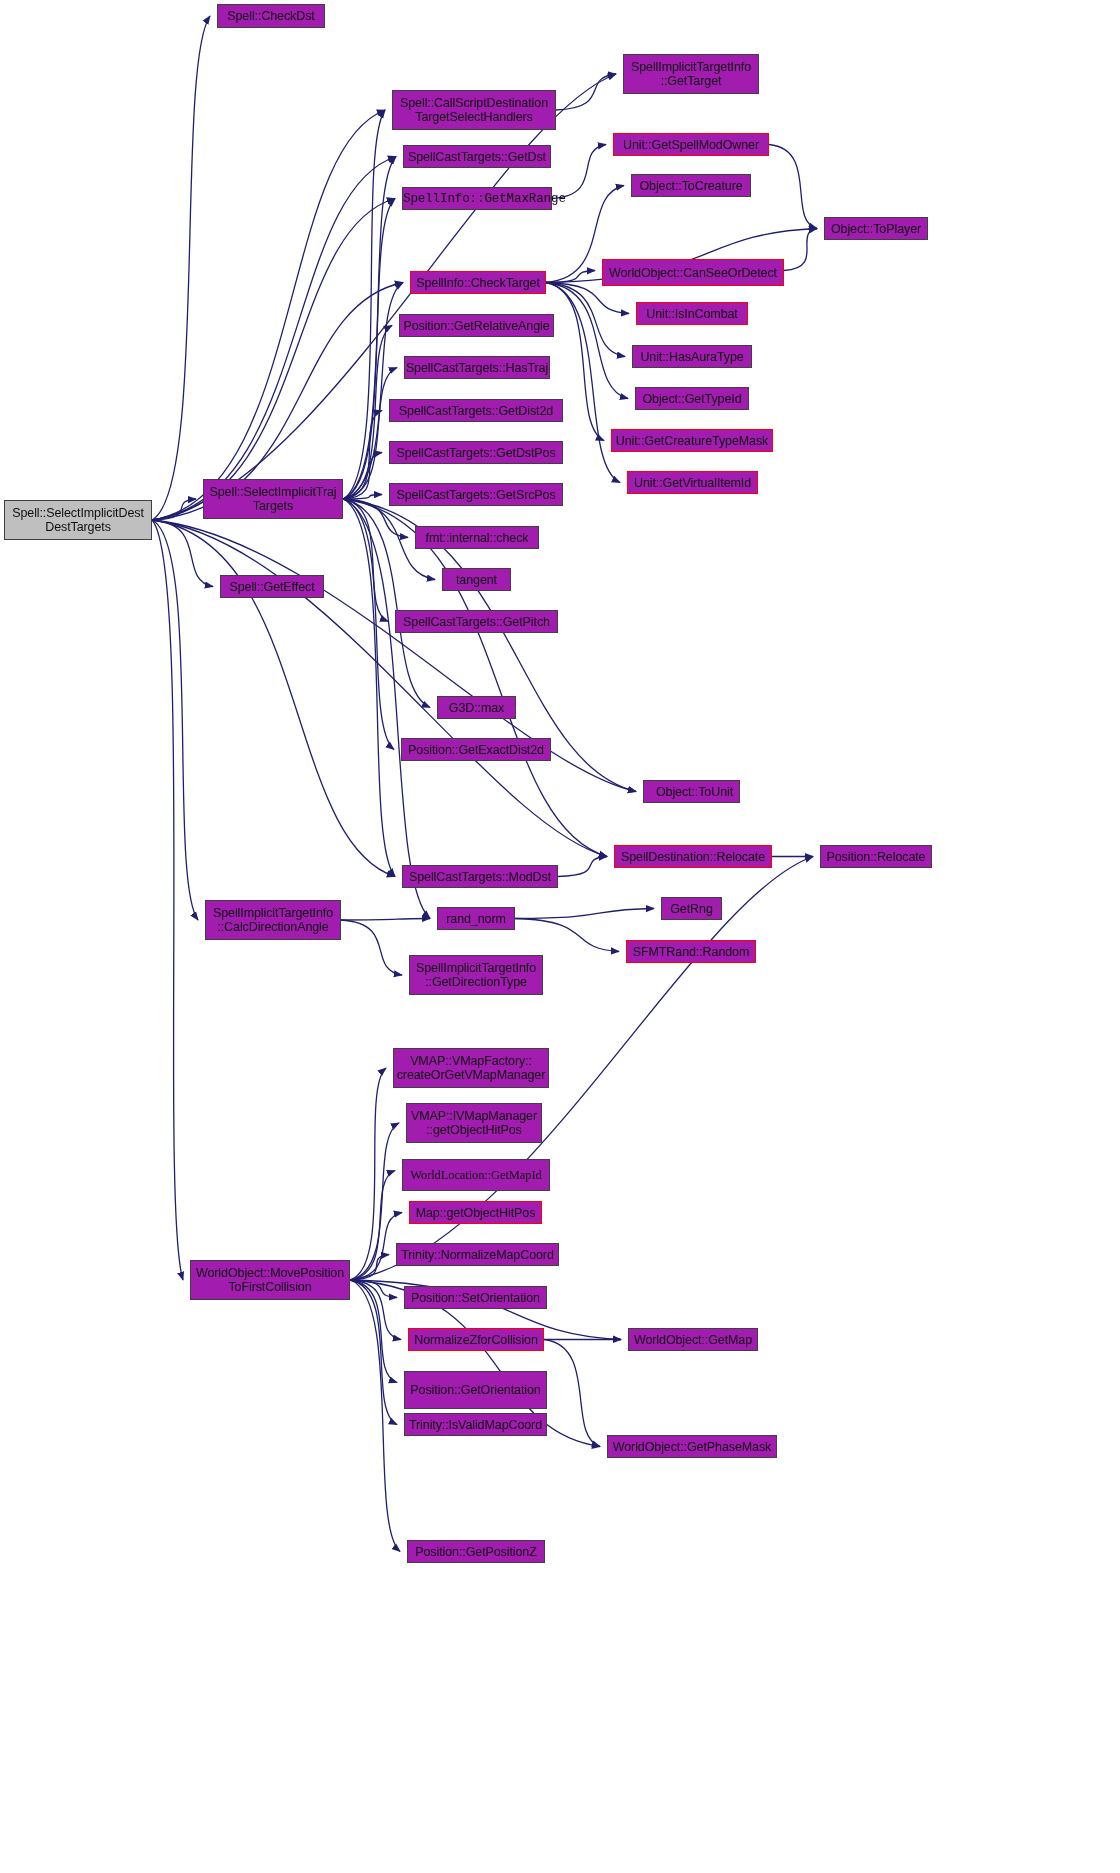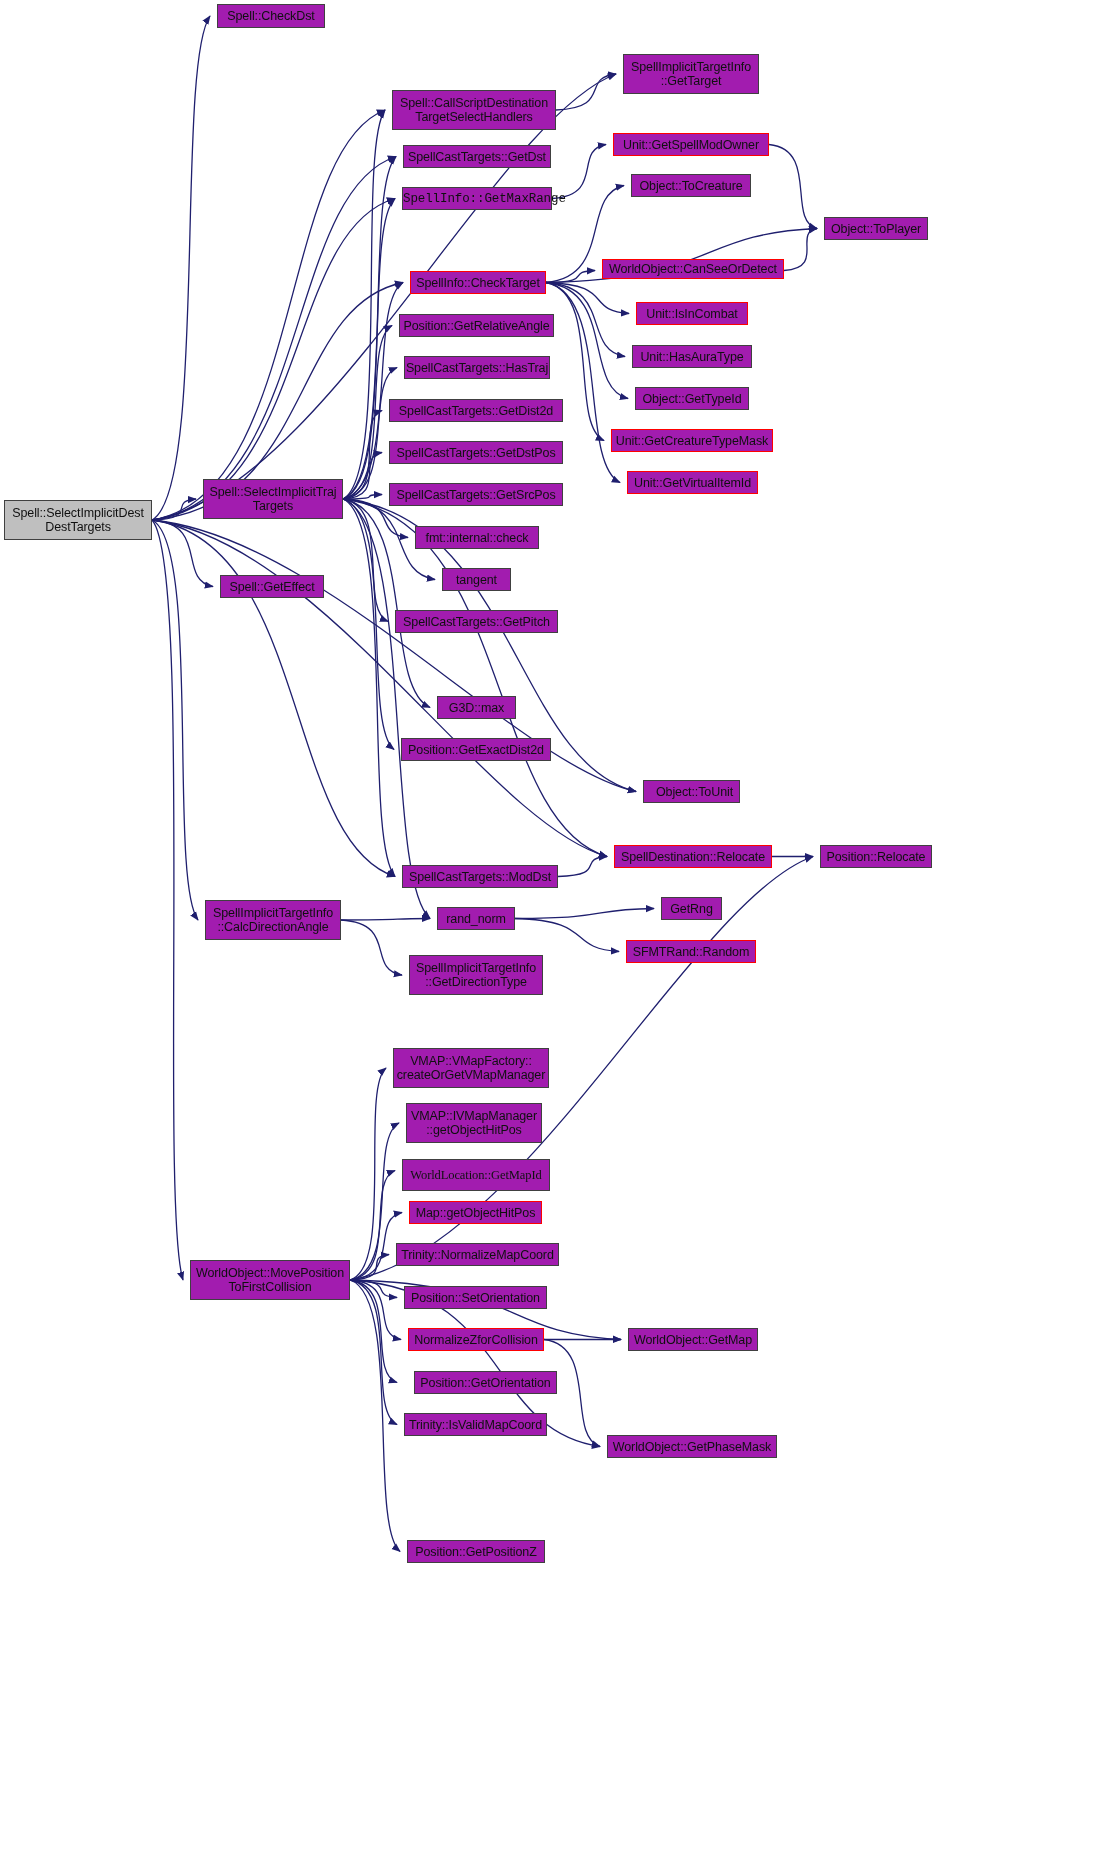--- a/index.html
+++ b/index.html
@@ -132,21 +132,21 @@
       <div class="node" style="left: 217px; top: 4px; width: 108px; height: 24px;"><span>Spell::CheckDst</span></div>
       <div class="node" style="left: 623px; top: 54px; width: 136px; height: 40px;"><span>SpellImplicitTargetInfo
 ::GetTarget</span></div>
       <div class="node" style="left: 392px; top: 90px; width: 164px; height: 40px;"><span>Spell::CallScriptDestination
 TargetSelectHandlers</span></div>
       <div class="node red" style="left: 613px; top: 133px; width: 156px; height: 23px;"><span>Unit::GetSpellModOwner</span></div>
       <div class="node" style="left: 403px; top: 145px; width: 148px; height: 23px;"><span>SpellCastTargets::GetDst</span></div>
       <div class="node" style="left: 631px; top: 174px; width: 120px; height: 23px;"><span>Object::ToCreature</span></div>
       <div class="node" style="left: 402px; top: 187px; width: 150px; height: 23px; font-family: Liberation Mono, monospace;"><span>SpellInfo::GetMaxRange</span></div>
       <div class="node" style="left: 824px; top: 217px; width: 104px; height: 23px;"><span>Object::ToPlayer</span></div>
-      <div class="node red" style="left: 602px; top: 259px; width: 182px; height: 20px;"><span>WorldObject::CanSeeOrDetect</span></div>
+      <div class="node red" style="left: 602px; top: 259px; width: 182px; height: 27px;"><span>WorldObject::CanSeeOrDetect</span></div>
       <div class="node red" style="left: 410px; top: 271px; width: 136px; height: 23px;"><span>SpellInfo::CheckTarget</span></div>
       <div class="node red" style="left: 636px; top: 302px; width: 112px; height: 23px;"><span>Unit::IsInCombat</span></div>
       <div class="node" style="left: 399px; top: 314px; width: 155px; height: 23px;"><span>Position::GetRelativeAngle</span></div>
       <div class="node" style="left: 632px; top: 345px; width: 120px; height: 23px;"><span>Unit::HasAuraType</span></div>
       <div class="node" style="left: 404px; top: 356px; width: 146px; height: 23px;"><span>SpellCastTargets::HasTraj</span></div>
       <div class="node" style="left: 635px; top: 387px; width: 114px; height: 23px;"><span>Object::GetTypeId</span></div>
       <div class="node" style="left: 389px; top: 399px; width: 174px; height: 23px;"><span>SpellCastTargets::GetDist2d</span></div>
       <div class="node red" style="left: 611px; top: 429px; width: 162px; height: 23px;"><span>Unit::GetCreatureTypeMask</span></div>
       <div class="node" style="left: 389px; top: 441px; width: 174px; height: 23px;"><span>SpellCastTargets::GetDstPos</span></div>
       <div class="node red" style="left: 627px; top: 471px; width: 131px; height: 23px;"><span>Unit::GetVirtualItemId</span></div>
@@ -175,18 +175,18 @@
       <div class="node" style="left: 406px; top: 1103px; width: 136px; height: 40px;"><span>VMAP::IVMapManager
 ::getObjectHitPos</span></div>
       <div class="node" style="left: 402px; top: 1159px; width: 148px; height: 32px; font-family: Liberation Serif, serif;"><span>WorldLocation::GetMapId</span></div>
       <div class="node red" style="left: 409px; top: 1201px; width: 133px; height: 23px;"><span>Map::getObjectHitPos</span></div>
       <div class="node" style="left: 396px; top: 1243px; width: 163px; height: 23px; align-items: center;"><span>Trinity::NormalizeMapCoord</span></div>
       <div class="node" style="left: 404px; top: 1286px; width: 143px; height: 23px;"><span>Position::SetOrientation</span></div>
       <div class="node red" style="left: 408px; top: 1328px; width: 136px; height: 23px;"><span>NormalizeZforCollision</span></div>
       <div class="node" style="left: 190px; top: 1260px; width: 160px; height: 40px;"><span>WorldObject::MovePosition
 ToFirstCollision</span></div>
       <div class="node" style="left: 628px; top: 1328px; width: 130px; height: 23px;"><span>WorldObject::GetMap</span></div>
-      <div class="node" style="left: 404px; top: 1371px; width: 143px; height: 23px; margin-left: 10px;"><span>Position::GetOrientation</span></div>
+      <div class="node" style="left: 404px; top: 1371px; width: 143px; height: 38px;"><span>Position::GetOrientation</span></div>
       <div class="node" style="left: 404px; top: 1413px; width: 143px; height: 23px;"><span>Trinity::IsValidMapCoord</span></div>
       <div class="node" style="left: 607px; top: 1435px; width: 170px; height: 23px;"><span>WorldObject::GetPhaseMask</span></div>
       <div class="node" style="left: 407px; top: 1540px; width: 138px; height: 23px;"><span>Position::GetPositionZ</span></div>
     </div>
 </div>
 
 </body></html>

